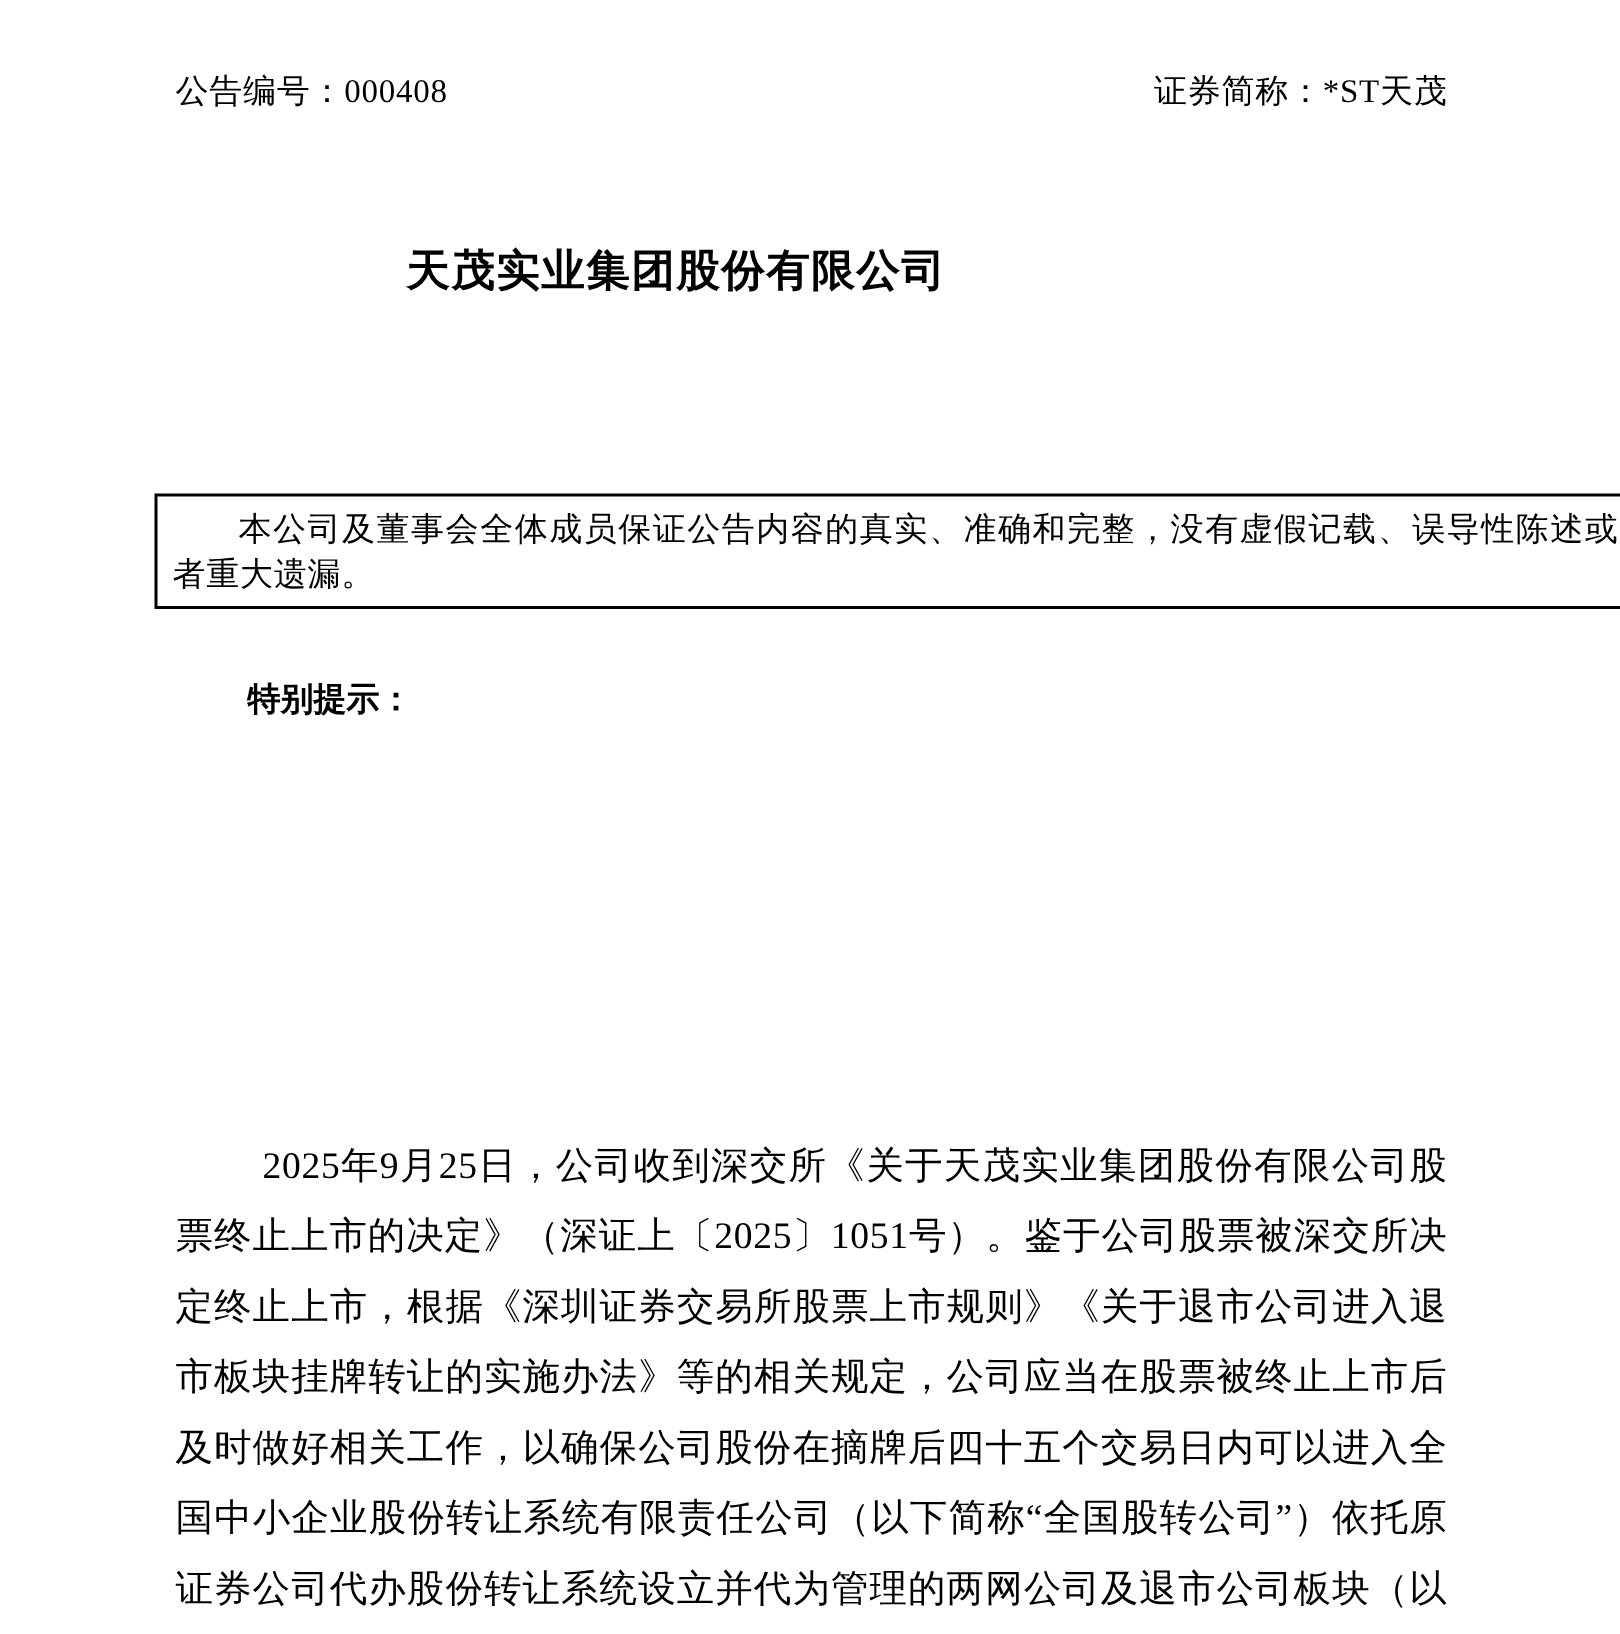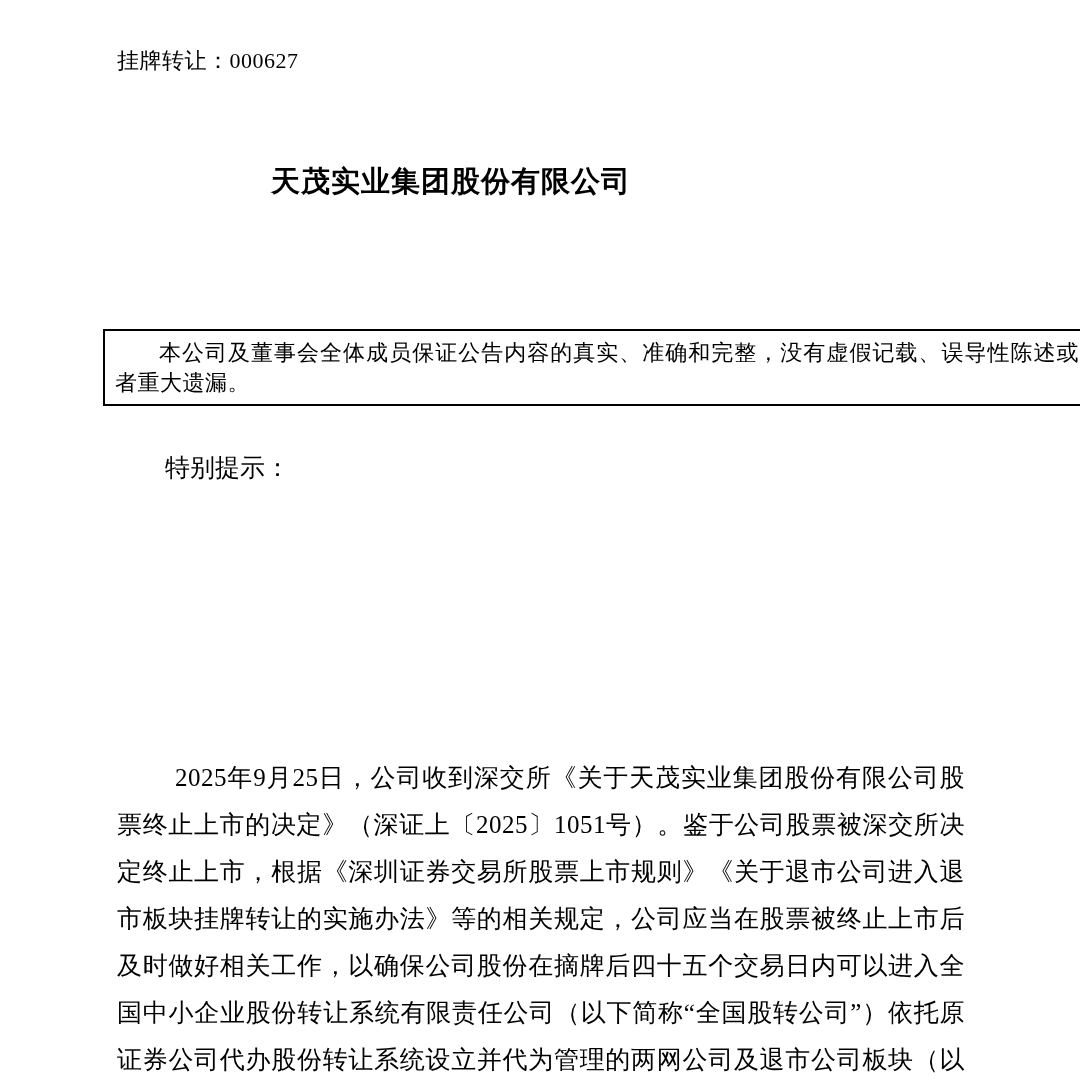--- a/index.html
+++ b/index.html
@@ -58,22 +58,22 @@
     line-height: 30px;
     text-indent: 2em;
     text-align: justify;
     letter-spacing: 0.5px;
   }
   
   .special-heading {
     position: absolute;
     left: 165px;
     top: 455px;
-    font-size: 25px;
-    font-weight: normal;
+    font-size: 22px;
+    font-weight: bold;
     line-height: 1;
   }
   
   .body-para {
     position: absolute;
     left: 117px;
     width: 848px;
     margin: 0;
     font-size: 25px;
     line-height: 47px;
@@ -84,21 +84,24 @@
   .body-para.p1 { top: 504px; }
   .body-para.p2 { top: 754px; }
 </style>
 </head>
 <body>
 
 <div class="page">
 
   <div class="header-row">
     <div class="header-item">
-      <span>挂牌转让：</span><span>000627</span>
+      <span>公告编号：</span><span>000408</span>
+    </div>
+    <div class="header-item">
+      <span>证券简称：</span><span>*ST天茂</span>
     </div>
   </div>
 
   <div class="doc-title line1">天茂实业集团股份有限公司</div>
 
   <div class="disclaimer-box">
     <p>本公司及董事会全体成员保证公告内容的真实、准确和完整，没有虚假记载、误导性陈述或者重大遗漏。</p>
   </div>
 
   <div class="special-heading">特别提示：</div>

